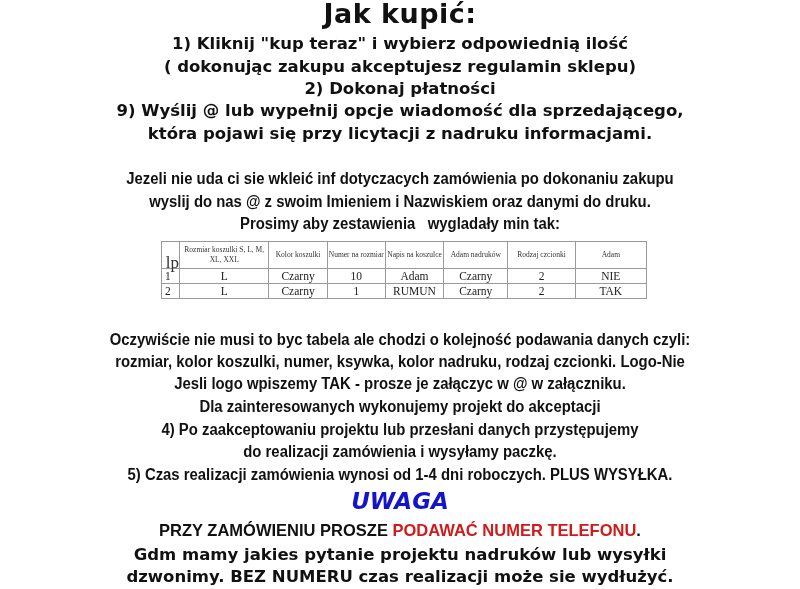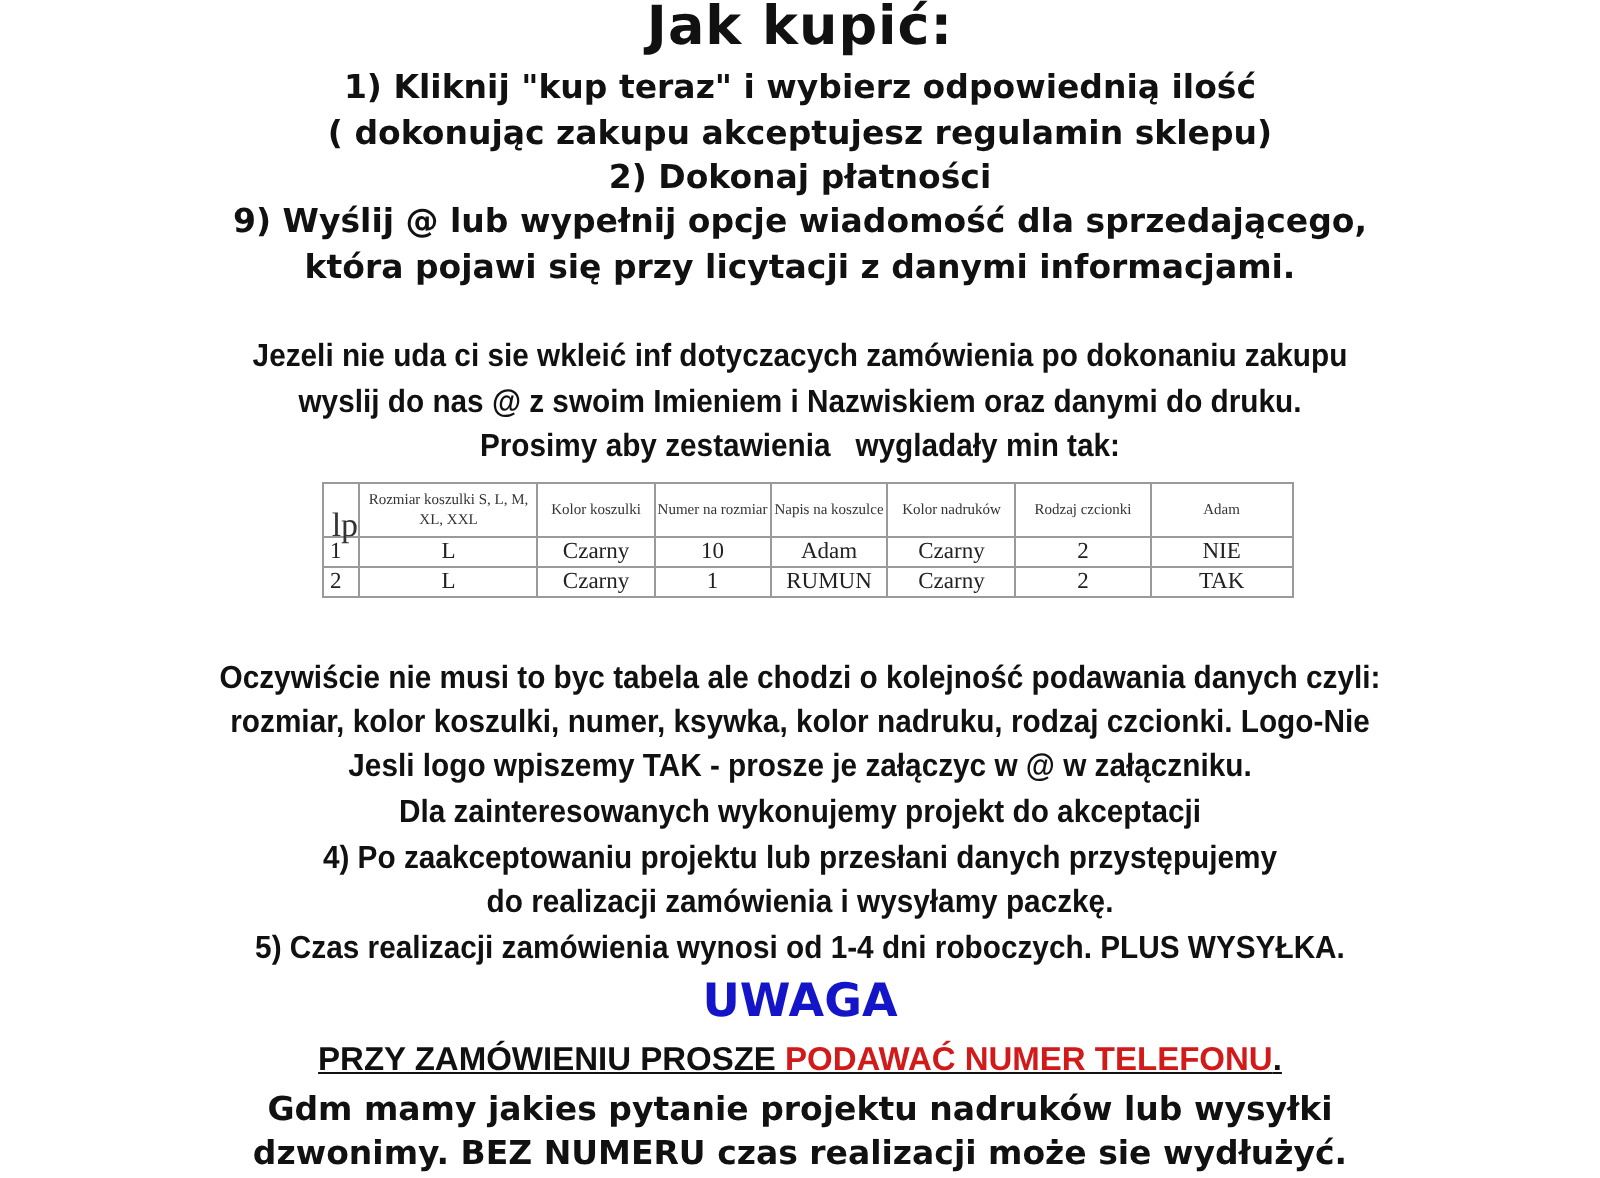--- a/index.html
+++ b/index.html
@@ -9,21 +9,21 @@
       font-family: "DejaVu Sans", sans-serif;
     }
     .line {
       position: absolute; left: 0; width: 800px; text-align: center;
       white-space: nowrap; font-weight: bold;
     }
     .title { font-size: 27px; top: -2px; letter-spacing: 0.5px; }
     .s1 { font-size: 16.5px; }
     .s2 { font-size: 16px; font-family: "Liberation Sans", sans-serif; font-weight: bold; transform: scaleX(0.93); transform-origin: center; }
     .s3 { font-size: 16px; }
-    .blue { color: #1414c8; font-size: 23px; }
+    .blue { color: #1414c8; font-size: 23px; font-style: italic; }
     .red { color: #d11a1a; }
     table.order {
       position: absolute; left: 161px; top: 241px; width: 486px;
       border-collapse: collapse; font-family: "Liberation Serif", serif;
       color: #222;
     }
     table.order td, table.order th {
       border: 1px solid #9a9a9a; text-align: center; padding: 0;
       font-weight: normal;
     }
@@ -34,35 +34,35 @@
   </style>
 </head>
 <body>
 
 <div class="line title">Jak kupić:</div>
 
 <div class="line s1" style="top:34px">1) Kliknij "kup teraz" i wybierz odpowiednią ilość</div>
 <div class="line s1" style="top:57px">( dokonując zakupu akceptujesz regulamin sklepu)</div>
 <div class="line s1" style="top:79px">2) Dokonaj płatności</div>
 <div class="line s1" style="top:101px">9) Wyślij @ lub wypełnij opcje wiadomość dla sprzedającego,</div>
-<div class="line s1" style="top:124px">która pojawi się przy licytacji z danymi informacjami.</div>
+<div class="line s1" style="top:124px">która pojawi się przy licytacji z nadruku informacjami.</div>
 
 <div class="line s2" style="top:170px">Jezeli nie uda ci sie wkleić inf dotyczacych zamówienia po dokonaniu zakupu</div>
 <div class="line s2" style="top:193px">wyslij do nas @ z swoim Imieniem i Nazwiskiem oraz danymi do druku.</div>
 <div class="line s2" style="top:215px; white-space:pre">Prosimy aby zestawienia   wygladały min tak:</div>
 
 <table class="order">
   <tbody>
       <tr>
     <th class="lp" style="width:14px">lp</th>
     <th style="width:88px">Rozmiar koszulki S, L, M, XL, XXL</th>
     <th style="width:57px">Kolor koszulki</th>
     <th style="width:57px">Numer na rozmiar</th>
     <th style="width:57px">Napis na koszulce</th>
-    <th style="width:63px">Kolor nadruków</th>
+    <th style="width:63px">Adam nadruków</th>
     <th style="width:66px">Rodzaj czcionki</th>
     <th style="width:70px">Adam</th>
   </tr>
   <tr>
     <td class="lpc">1</td>
     <td>L</td>
     <td>Czarny</td>
     <td>10</td>
     <td>Adam</td>
     <td>Czarny</td>
@@ -84,17 +84,17 @@
 
 <div class="line s2" style="top:331px">Oczywiście nie musi to byc tabela ale chodzi o kolejność podawania danych czyli:</div>
 <div class="line s2" style="top:353px">rozmiar, kolor koszulki, numer, ksywka, kolor nadruku, rodzaj czcionki. Logo-Nie</div>
 <div class="line s2" style="top:375px">Jesli logo wpiszemy TAK - prosze je załączyc w @ w załączniku.</div>
 <div class="line s2" style="top:398px">Dla zainteresowanych wykonujemy projekt do akceptacji</div>
 <div class="line s2" style="top:421px">4) Po zaakceptowaniu projektu lub przesłani danych przystępujemy</div>
 <div class="line s2" style="top:443px">do realizacji zamówienia i wysyłamy paczkę.</div>
 <div class="line s2" style="top:466px">5) Czas realizacji zamówienia wynosi od 1-4 dni roboczych. PLUS WYSYŁKA.</div>
 
 <div class="line blue" style="top:488px">UWAGA</div>
-<div class="line s3" style="top:521px; font-family:'Liberation Sans', sans-serif; font-size:16.5px;text-decoration:underline;">
+<div class="line s3" style="top:521px; font-family:'Liberation Sans', sans-serif; font-size:16.5px;">
   <span style="white-space:pre">PRZY ZAMÓWIENIU PROSZE </span><span class="red">PODAWAĆ NUMER TELEFONU</span><span>.</span>
 </div>
 <div class="line s1" style="top:545px">Gdm mamy jakies pytanie projektu nadruków lub wysyłki</div>
 <div class="line s1" style="top:567px">dzwonimy. BEZ NUMERU czas realizacji może sie wydłużyć.</div>
 
 </body></html>

